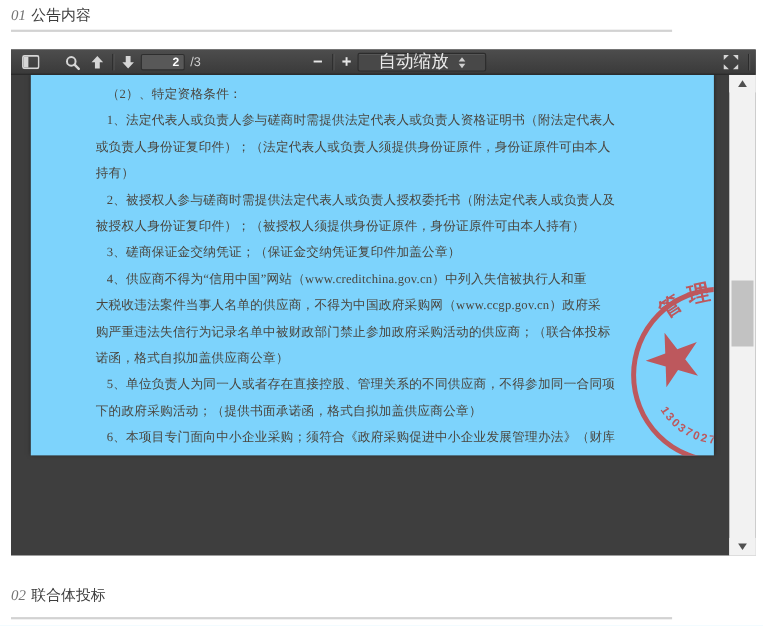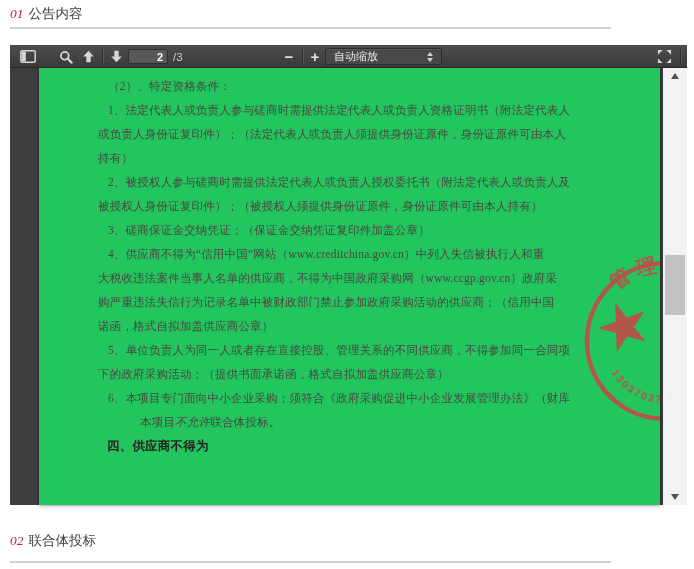--- a/index.html
+++ b/index.html
@@ -2,21 +2,21 @@
 <html style="--seal-color: #c64747;"><head>
 <meta charset="utf-8">
 <style>
   * { margin:0; padding:0; box-sizing:border-box; }
   body {
     width:694px; height:569px; background:#ffffff; position:relative;
     font-family:"Liberation Sans", sans-serif; overflow:hidden;
   }
   
   .sec-header { position:absolute; left:10px; font-size:13.5px; color:#3c3c3c; }
-  .sec-num { font-style:italic; font-family:"Liberation Serif", serif; margin-right:5px; color:#be185d; }
+  .sec-num { font-style:italic; font-family:"Liberation Serif", serif; margin-right:5px; color:#737373; }
   .sec-divider { position:absolute; left:10px; width:601px; height:2px; background:#d2d2d2; }
 
   
   .viewer { position:absolute; left:10px; top:45px; width:677px; height:460px; background:#3e3e3e; }
   .toolbar {
     position:absolute; left:0; top:0; width:100%; height:23px;
     background:linear-gradient(#4d4d4d,#3a3a3a); border-bottom:1px solid #262626; z-index:5;
   }
   .tb-item { position:absolute; top:0; height:23px; display:flex; align-items:center; justify-content:center; cursor:default; }
   .tb-sep { position:absolute; top:4px; width:1px; height:15px; background:#2b2b2b; box-shadow:1px 0 0 #5a5a5a; }
@@ -27,33 +27,33 @@
     color:#fff; font-size:11px; font-weight:bold; text-align:right; padding-right:4px;
     font-family:"Liberation Sans", sans-serif;
   }
   .page-total { position:absolute; left:163px; top:0; height:23px; display:flex; align-items:center;
     color:#d0d0d0; font-size:11.5px; }
   .zoom-glyph { color:#e6e6e6; font-size:15px; font-weight:bold; line-height:1; }
   .zoom-select {
     position:absolute; left:315px; top:3px; width:117px; height:17px;
     background:#484848; border:1px solid #2c2c2c; border-radius:2px;
     box-shadow:inset 0 1px 0 rgba(255,255,255,0.08);
-    display:flex; align-items:center; color:#ececec; font-size:11px; padding:0 8px;
+    display:flex; align-items:center; color:#ececec; font-size:16px; padding:0 18px;
   }
   .zoom-select-label { flex:1; }
   .select-arrows { display:flex; flex-direction:column; gap:2px; align-items:center; }
   .select-arrows i { display:block; width:0; height:0; border-left:3.5px solid transparent; border-right:3.5px solid transparent; }
   .arr-up { border-bottom:4px solid #cfcfcf; }
   .arr-dn { border-top:4px solid #cfcfcf; }
 
   
   .viewer-body { position:absolute; left:0; top:23px; right:0; bottom:0; }
   .doc-page {
-    position:absolute; left:29px; top:0; width:621px; height:437px;
-    background:#22c55e; overflow:hidden; box-shadow:0 0 4px rgba(0,0,0,0.55);
+    position:absolute; left:18px; top:0; width:621px; height:346px;
+    background:#7dd3fc; overflow:hidden; box-shadow:0 0 4px rgba(0,0,0,0.55);
   }
   .doc-text {
     position:absolute; left:59px; top:6px; width:510px;
     font-family:"Liberation Serif","DejaVu Serif",serif;
     font-size:11.5px; letter-spacing:0.2px; color:#4a463f; white-space:nowrap;
   }
   .doc-line { height:24px; line-height:24px; }
   .doc-heading { font-weight:bold; color:#262320; font-size:12.5px; }
 
   
@@ -152,21 +152,21 @@
       <div class="doc-text">
           <div class="doc-line" style="padding-left: 10px;"><span>（2）、特定资格条件：</span></div>
           <div class="doc-line" style="padding-left: 10px;"><span>1、法定代表人或负责人参与磋商时需提供法定代表人或负责人资格证明书（附法定代表人</span></div>
           <div class="doc-line"><span>或负责人身份证复印件）；（法定代表人或负责人须提供身份证原件，身份证原件可由本人</span></div>
           <div class="doc-line"><span>持有）</span></div>
           <div class="doc-line" style="padding-left: 10px;"><span>2、被授权人参与磋商时需提供法定代表人或负责人授权委托书（附法定代表人或负责人及</span></div>
           <div class="doc-line"><span>被授权人身份证复印件）；（被授权人须提供身份证原件，身份证原件可由本人持有）</span></div>
           <div class="doc-line" style="padding-left: 10px;"><span>3、磋商保证金交纳凭证；（保证金交纳凭证复印件加盖公章）</span></div>
           <div class="doc-line" style="padding-left: 10px;"><span>4、供应商不得为“信用中国”网站（www.creditchina.gov.cn）中列入失信被执行人和重</span></div>
           <div class="doc-line"><span>大税收违法案件当事人名单的供应商，不得为中国政府采购网（www.ccgp.gov.cn）政府采</span></div>
-          <div class="doc-line"><span>购严重违法失信行为记录名单中被财政部门禁止参加政府采购活动的供应商；（信用中国</span></div>
+          <div class="doc-line"><span>购严重违法失信行为记录名单中被财政部门禁止参加政府采购活动的供应商；（联合体投标</span></div>
           <div class="doc-line"><span>诺函，格式自拟加盖供应商公章）</span></div>
           <div class="doc-line" style="padding-left: 10px;"><span>5、单位负责人为同一人或者存在直接控股、管理关系的不同供应商，不得参加同一合同项</span></div>
           <div class="doc-line"><span>下的政府采购活动；（提供书面承诺函，格式自拟加盖供应商公章）</span></div>
           <div class="doc-line" style="padding-left: 10px;"><span>6、本项目专门面向中小企业采购；须符合《政府采购促进中小企业发展管理办法》（财库</span></div>
           <div class="doc-line" style="padding-left: 42px;"><span>本项目</span><span style="font-style: italic;">不允许</span><span>联合体投标。</span></div>
           <div class="doc-line doc-heading" style="padding-left: 9px;"><span>四、供应商不得为</span></div>
         </div>
 
       <div class="seal-wrap">
         <svg width="100" height="175" viewBox="0 0 100 175">

